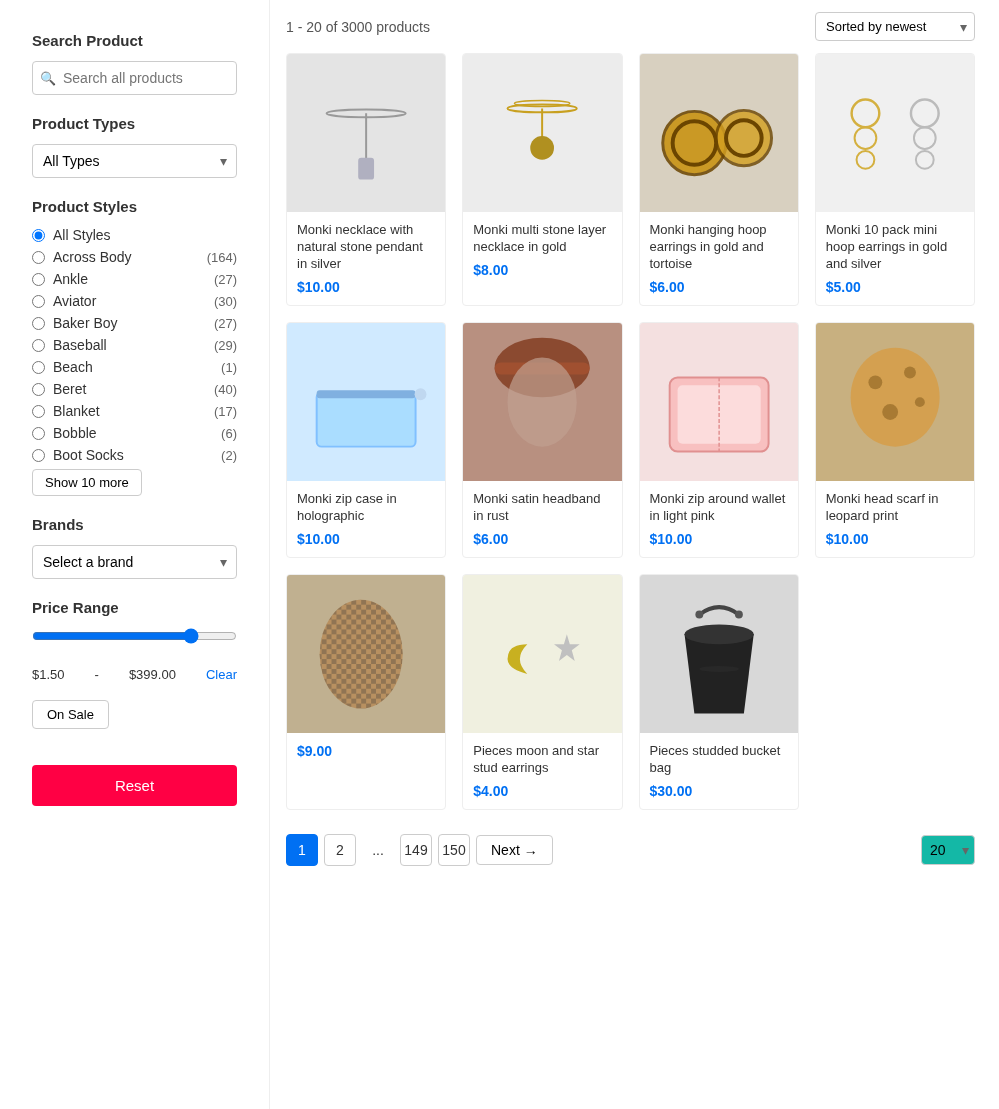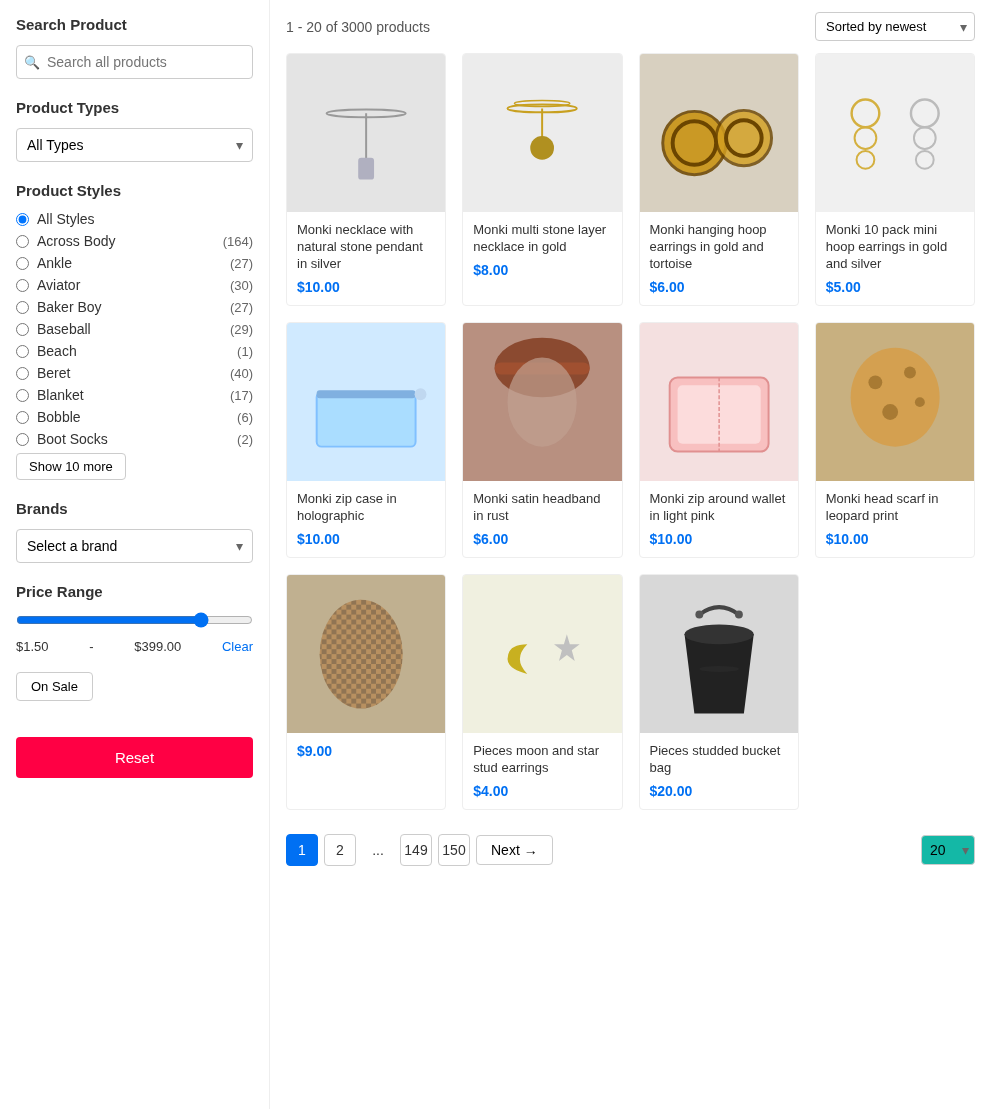--- a/index.html
+++ b/index.html
@@ -1,20 +1,20 @@
 <!DOCTYPE html>
 <html><head>
   <meta charset="utf-8">
   <style>
     * { box-sizing: border-box; margin: 0; padding: 0; }
     body { font-family: Arial, sans-serif; font-size: 14px; color: #333; background: #fff; }
     .page-layout { display: flex; width: 999px; min-height: 1109px; }
 
     
-    .sidebar { width: 270px; min-width: 270px; padding: 16px; border-right: 1px solid #eee; }
+    .sidebar { width: 270px; min-width: 270px; padding: 32px; border-right: 1px solid #eee; }
     .sidebar-section { margin-bottom: 20px; }
     .sidebar-section h3 { font-size: 15px; font-weight: 700; margin-bottom: 12px; }
 
     .search-box { position: relative; }
     .search-box input {
       width: 100%; padding: 8px 8px 8px 30px;
       border: 1px solid #ccc; border-radius: 4px; font-size: 14px;
     }
     .search-icon-wrap {
       position: absolute; left: 8px; top: 50%; transform: translateY(-50%);
@@ -36,21 +36,21 @@
     
     .radio-item { display: flex; align-items: center; margin-bottom: 6px; }
     .radio-item input[type="radio"] { margin-right: 8px; }
     .radio-item .count { margin-left: auto; color: #666; font-size: 13px; }
 
     .show-more-btn {
       background: #fff; border: 1px solid #ccc; border-radius: 4px;
       padding: 5px 12px; font-size: 13px; cursor: pointer; 
     }
     .range-input { width: 100%; margin: 0; }
-    .price-labels { display: flex; justify-content: space-between; align-items: center; font-size: 13px; margin-top: 8px; }
+    .price-labels { display: flex; justify-content: space-between; align-items: center; font-size: 13px; margin-top: 20px; }
     .clear-btn { background: none; border: none; color: #0070f3; cursor: pointer; font-size: 13px; }
 
     .on-sale-btn {
       border: 1px solid #ccc; border-radius: 4px; padding: 6px 14px;
       background: #fff; cursor: pointer; font-size: 13px; margin-top: 8px;
     }
 
     .reset-btn {
       width: 100%; padding: 12px; background: #f04; color: #fff;
       border: none; border-radius: 4px; font-size: 15px; cursor: pointer;
@@ -384,21 +384,21 @@
       <path d="M45,60 L55,140 L105,140 L115,60 Z" fill="#222"></path>
       <ellipse cx="80" cy="60" rx="35" ry="10" fill="#333"></ellipse>
       <path d="M60,40 Q80,25 100,40" fill="none" stroke="#444" stroke-width="4" stroke-linecap="round"></path>
       <circle cx="60" cy="40" r="4" fill="#555"></circle>
       <circle cx="100" cy="40" r="4" fill="#555"></circle>
       <ellipse cx="80" cy="95" rx="20" ry="3" fill="#333" opacity="0.4"></ellipse>
     </svg>
       </div>
       <div class="product-card-body">
         <div class="product-name">Pieces studded bucket bag</div>
-        <div class="product-price">$20.00</div>
+        <div class="product-price">$30.00</div>
       </div>
     </div>
       </div>
 
     <div class="pagination">
       <div class="page-nums">
         <button class="page-btn active">1</button>
         <button class="page-btn">2</button>
         <span class="page-btn dots">...</span>
         <button class="page-btn">149</button>

